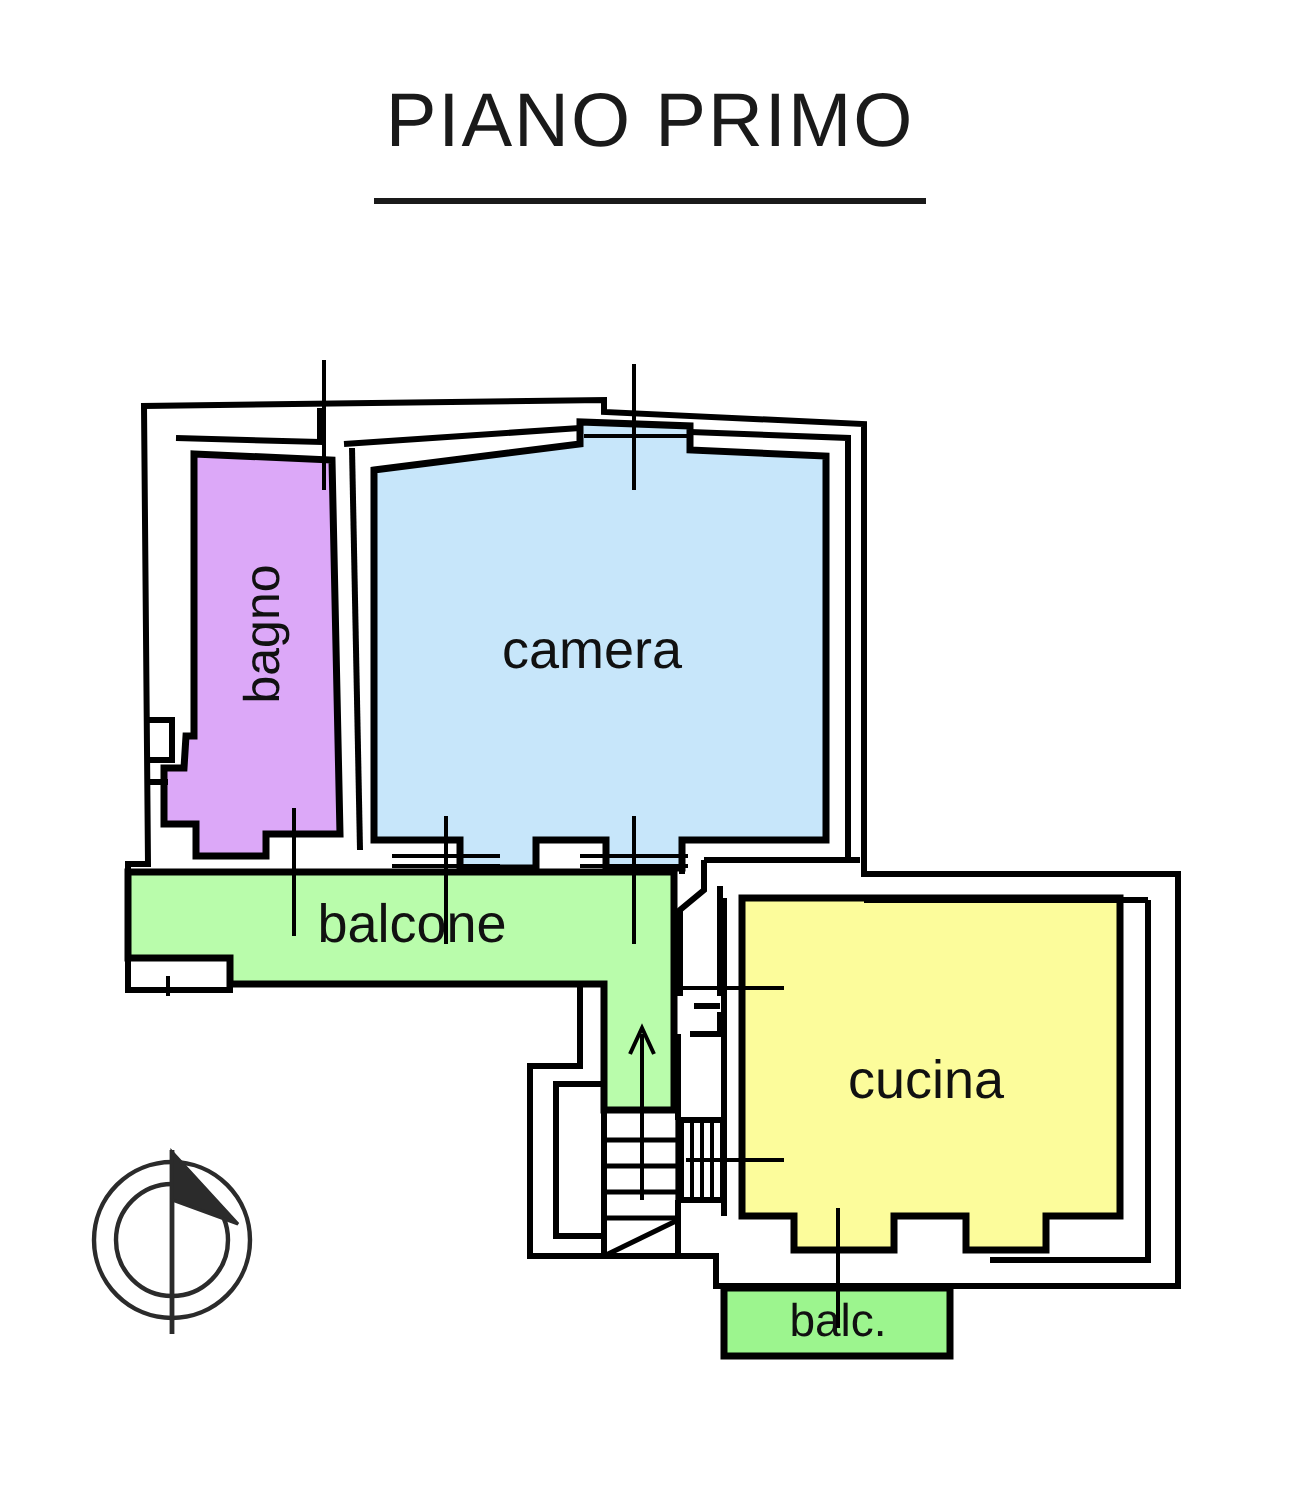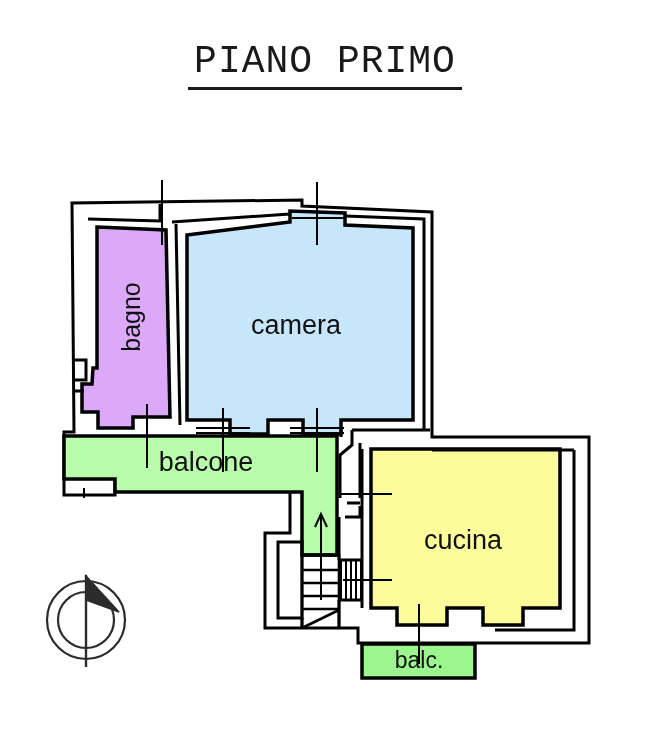--- a/index.html
+++ b/index.html
@@ -23,26 +23,26 @@
     background: #ffffff;
   }
   .title-block {
     position: absolute;
     top: 42px;
     left: 0;
     width: 650px;
     text-align: center;
   }
   .title-text {
-    font-family: Liberation Mono, monospace;
+    font-family: Liberation Sans, sans-serif;
     font-size: 38px;
     letter-spacing: 1px;
     color: #1a1a1a;
     display: inline-block;
-    padding: 0 6px 5px 6px;
+    padding: 0 6px 17px 6px;
     border-bottom: 3px solid #1a1a1a;
     line-height: 1.05;
   }
   svg.floorplan {
     position: absolute;
     top: 0;
     left: 0;
     width: 650px;
     height: 743px;
     display: block;

